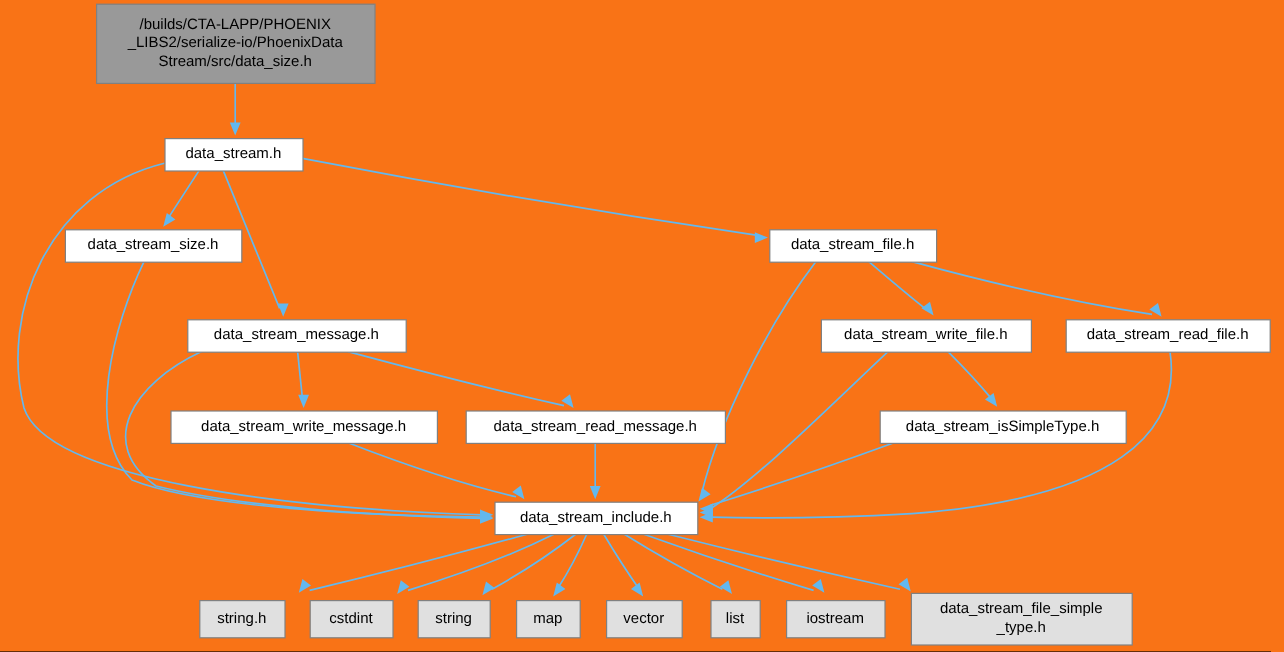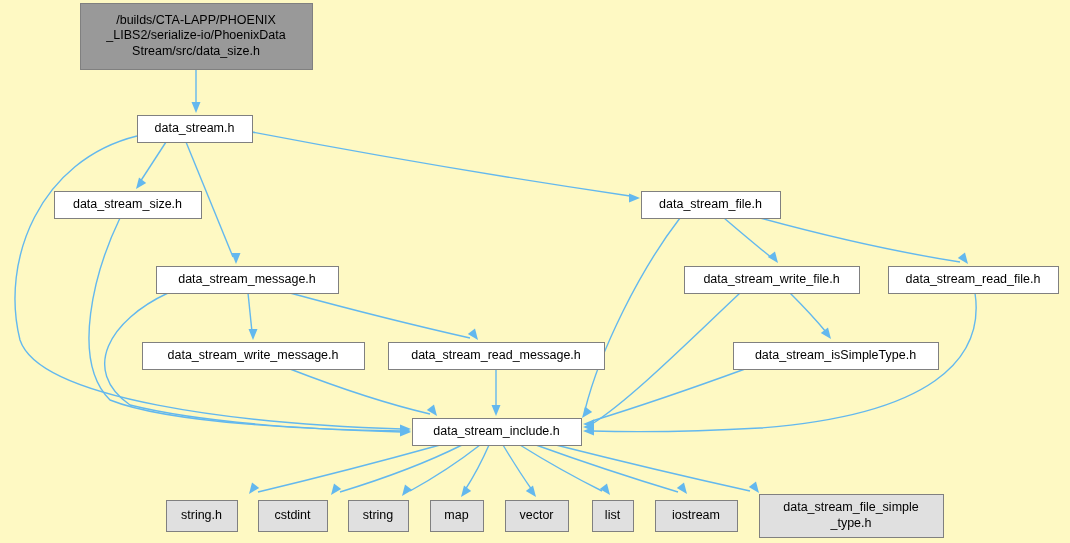--- a/index.html
+++ b/index.html
@@ -4,21 +4,21 @@
 <style>
   html, body {
     margin: 0;
     padding: 0;
     background: #000000;
   }
   #graph-root {
     position: relative;
     width: 1070px;
     height: 543px;
-    background: #fef9c3;
+    background: #f97316;
     overflow: hidden;
     font-family: "Liberation Sans", sans-serif;
   }
   svg#graph-canvas {
     position: absolute;
     left: 0;
     top: 0;
     width: 1070px;
     height: 543px;
     display: block;

